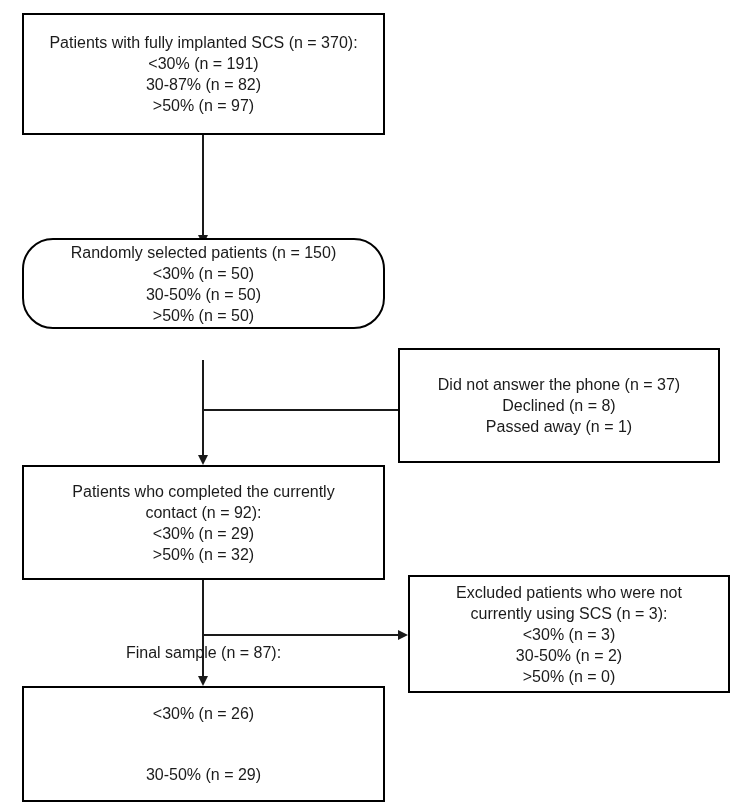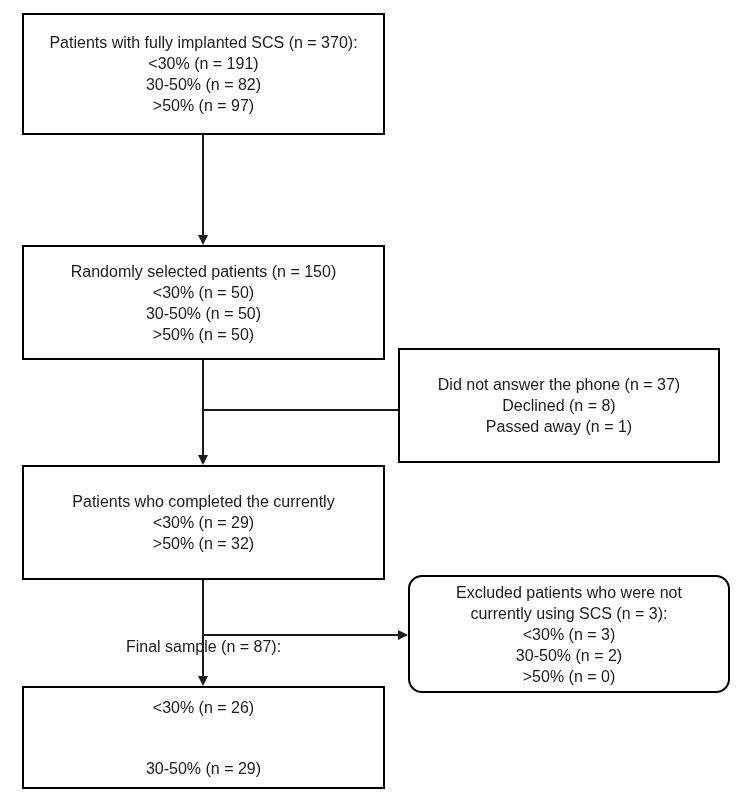--- a/index.html
+++ b/index.html
@@ -60,66 +60,67 @@
   }
 </style>
 </head>
 <body>
 
 <div class="canvas">
 
   <div class="box" style="left:22px; top:13px; width:363px; height:122px;">
     <div class="ln">Patients with fully implanted SCS (n = 370):</div>
     <div class="ln">&lt;30% (n = 191)</div>
-    <div class="ln">30-50% (n = 82)</div>
+    <div class="ln">30-87% (n = 82)</div>
     <div class="ln">&gt;50% (n = 97)</div>
   </div>
 
   <div class="vline" style="left:202px; top:135px; height:101px;"></div>
   <div class="arr-down" style="left:198px; top:235px;"></div>
 
-  <div class="box" style="left:22px; top:245px; width:363px; height:115px;">
+  <div class="box" style="left:22px; top:238px; width:363px; height:91px;border-radius:31px;">
     <div class="ln">Randomly selected patients (n = 150)</div>
     <div class="ln">&lt;30% (n = 50)</div>
     <div class="ln">30-50% (n = 50)</div>
     <div class="ln">&gt;50% (n = 50)</div>
   </div>
 
   <div class="vline" style="left:202px; top:360px; height:96px;"></div>
   <div class="arr-down" style="left:198px; top:455px;"></div>
 
   <div class="hline" style="left:203px; top:409px; width:195px;"></div>
   <div class="arr-right" style="left:398px; top:405px;"></div>
 
   <div class="box" style="left:398px; top:348px; width:322px; height:115px;">
     <div class="ln">Did not answer the phone (n = 37)</div>
     <div class="ln">Declined (n = 8)</div>
     <div class="ln">Passed away (n = 1)</div>
   </div>
 
   <div class="box" style="left:22px; top:465px; width:363px; height:115px;">
     <div class="ln">Patients who completed the currently</div>
+    <div class="ln">contact (n = 92):</div>
     <div class="ln">&lt;30% (n = 29)</div>
     <div class="ln">&gt;50% (n = 32)</div>
   </div>
 
   <div class="vline" style="left:202px; top:580px; height:97px;"></div>
   <div class="arr-down" style="left:198px; top:676px;"></div>
 
   <div class="hline" style="left:203px; top:634px; width:195px;"></div>
   <div class="arr-right" style="left:398px; top:630px;"></div>
 
-  <div class="box" style="left:408px; top:575px; width:322px; height:118px;border-radius:14px;">
+  <div class="box" style="left:408px; top:575px; width:322px; height:118px;">
     <div class="ln">Excluded patients who were not</div>
     <div class="ln">currently using SCS (n = 3):</div>
     <div class="ln">&lt;30% (n = 3)</div>
     <div class="ln">30-50% (n = 2)</div>
     <div class="ln">&gt;50% (n = 0)</div>
   </div>
 
-  <div class="box" style="left:22px; top:686px; width:363px; height:103px;gap:40px;">
+  <div class="box" style="left:22px; top:686px; width:363px; height:116px;gap:40px;">
     <div class="ln">Final sample (n = 87):</div>
     <div class="ln">&lt;30% (n = 26)</div>
     <div class="ln">30-50% (n = 29)</div>
     <div class="ln">&gt;50% (n = 32)</div>
   </div>
 
 </div>
 
 </body></html>

